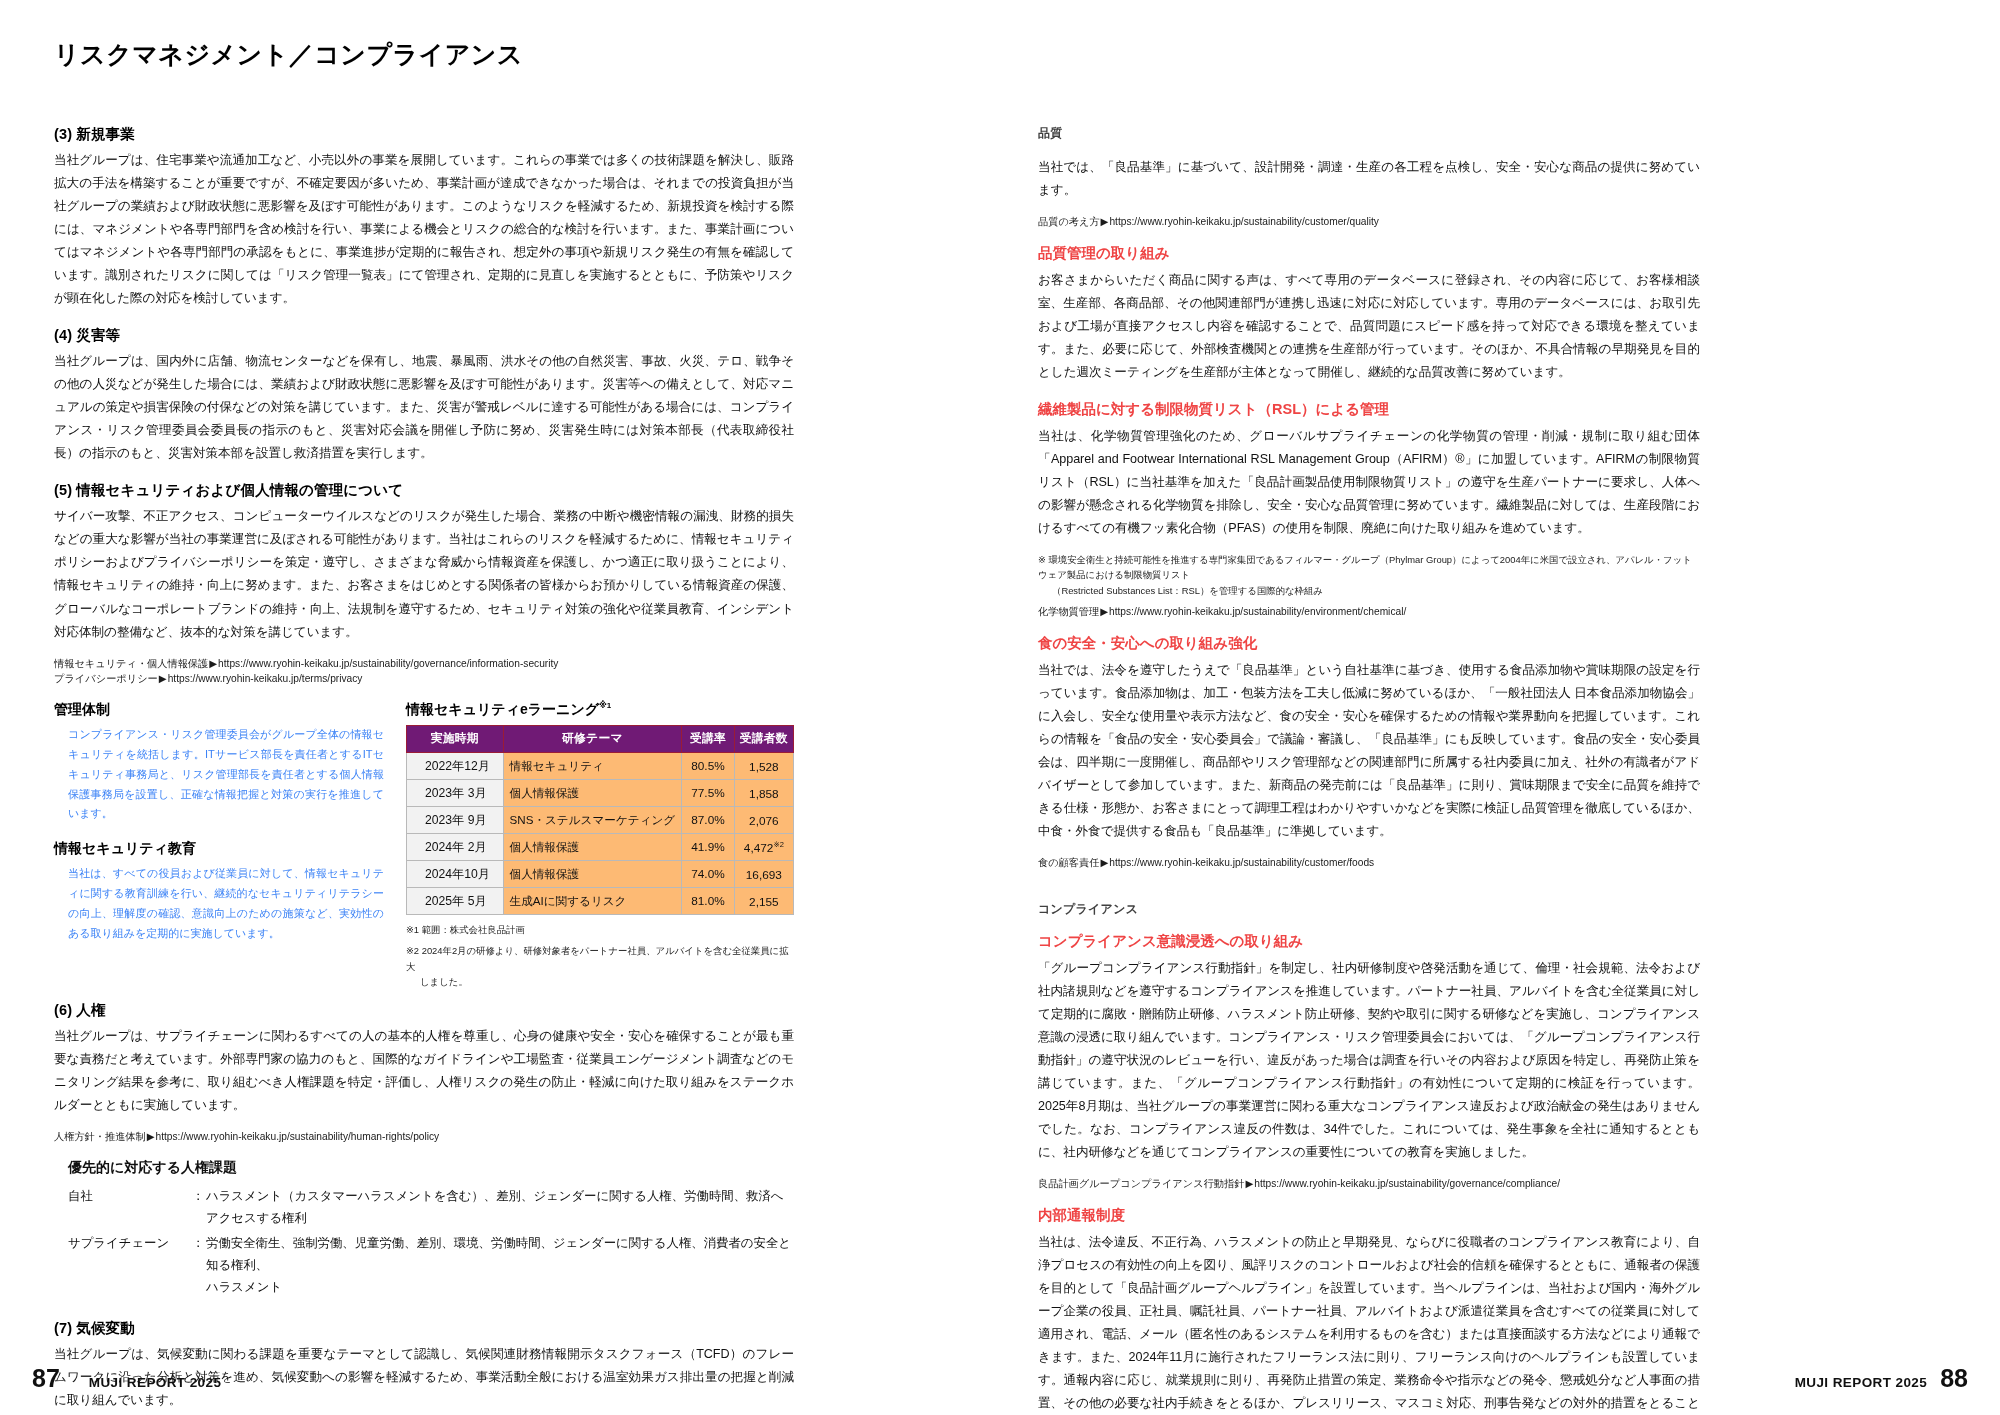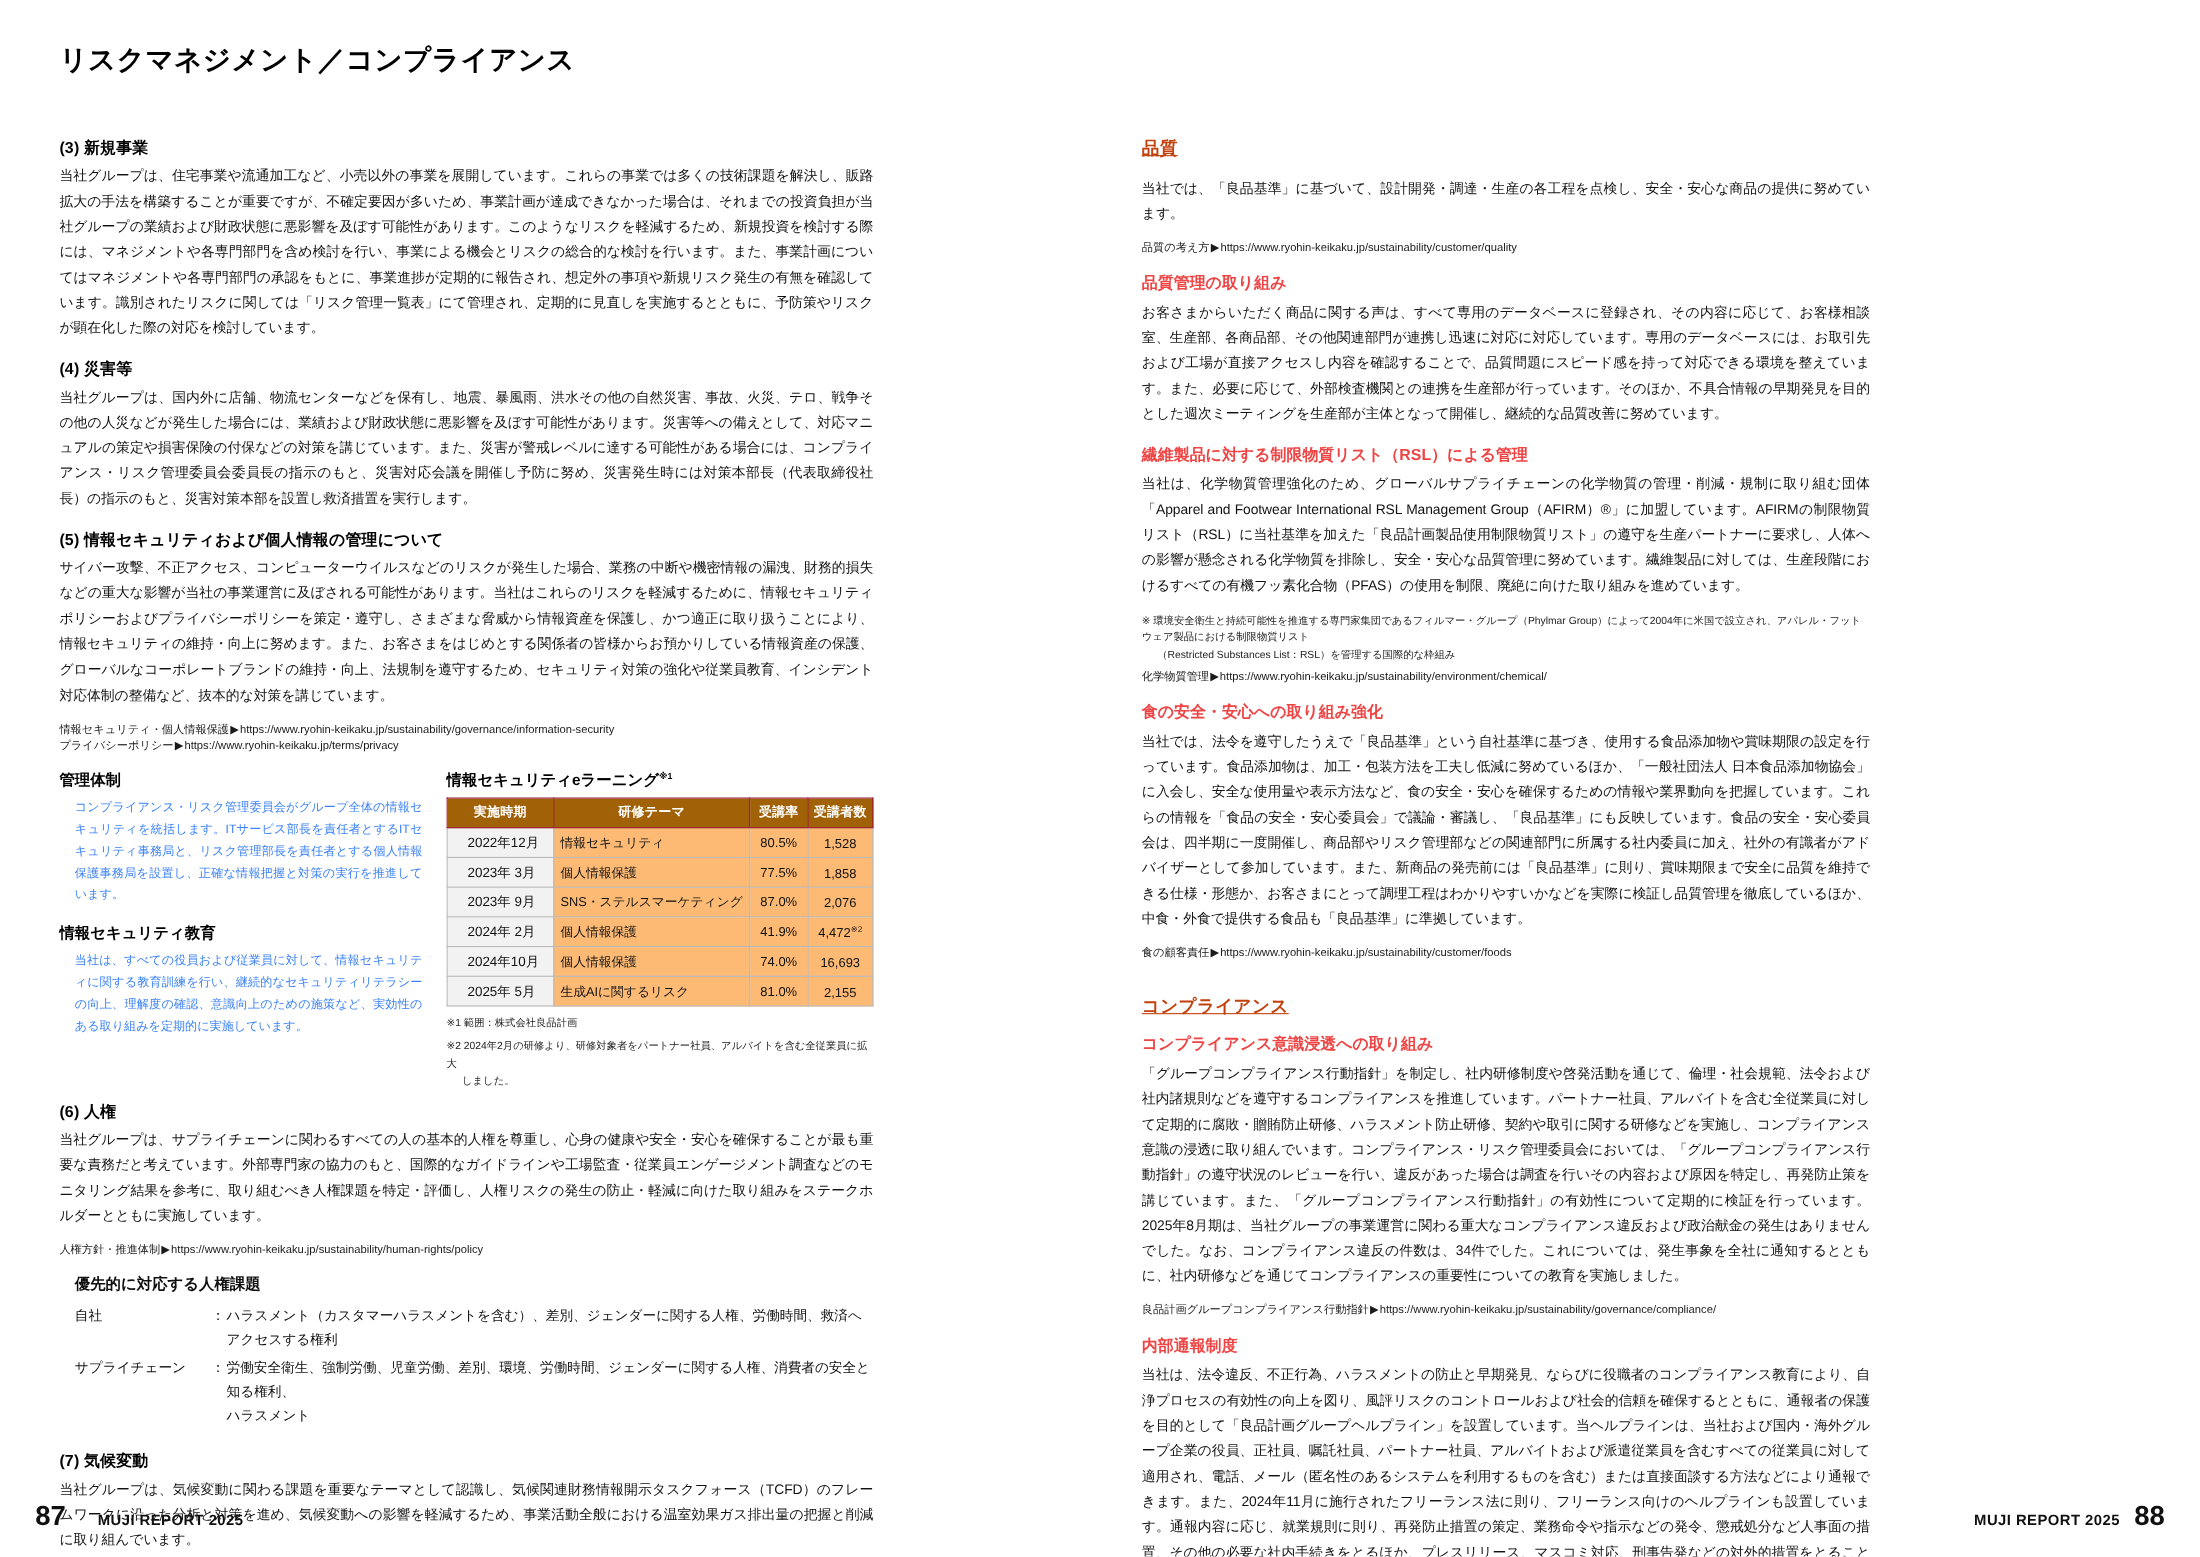--- a/index.html
+++ b/index.html
@@ -48,26 +48,25 @@
 
   
   h3.sec-head {
     font-size: 14.5px;
     font-weight: bold;
     margin: 0 0 5px 0;
     letter-spacing: 0.01em;
     color: #000;
   }
   h2.big-head {
-    font-size: 16px;
+    font-size: 12px;
     font-weight: bold;
     margin: 0 0 14px 0;
-    color: #c2410c;
+    color: #404040;
     letter-spacing: 0.02em;
-    text-decoration: underline;
   }
   h3.sub-head {
     font-size: 14.5px;
     font-weight: bold;
     margin: 0 0 6px 0;
     color: #ef4444;
   }
 
   p.body {
     font-size: 12.6px;
@@ -129,21 +128,21 @@
     color: #000;
   }
   .table-title sup { font-size: 8px; vertical-align: super; font-weight: bold; }
 
   table.elearn {
     border-collapse: collapse;
     width: 388px;
     font-size: 11.6px;
   }
   table.elearn th {
-    background: #a16207;
+    background: #701a75;
     color: #ffffff;
     font-weight: bold;
     padding: 5px 4px;
     text-align: center;
     border: 1px solid #9b1c36;
     font-size: 11.8px;
     letter-spacing: 0.02em;
   }
   table.elearn td {
     border: 1px solid #b9b9b9;

